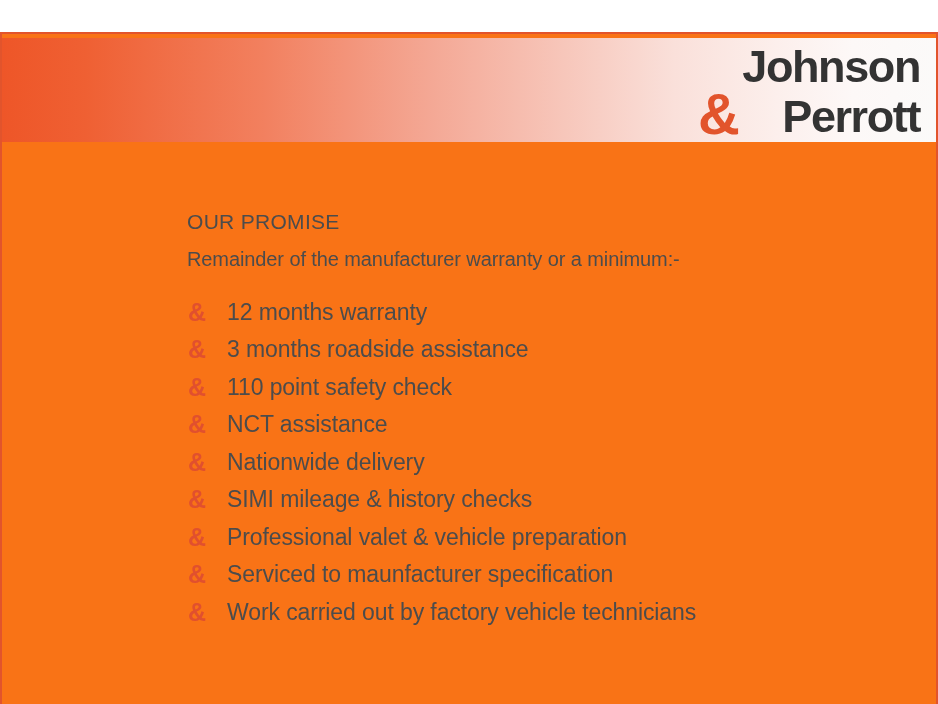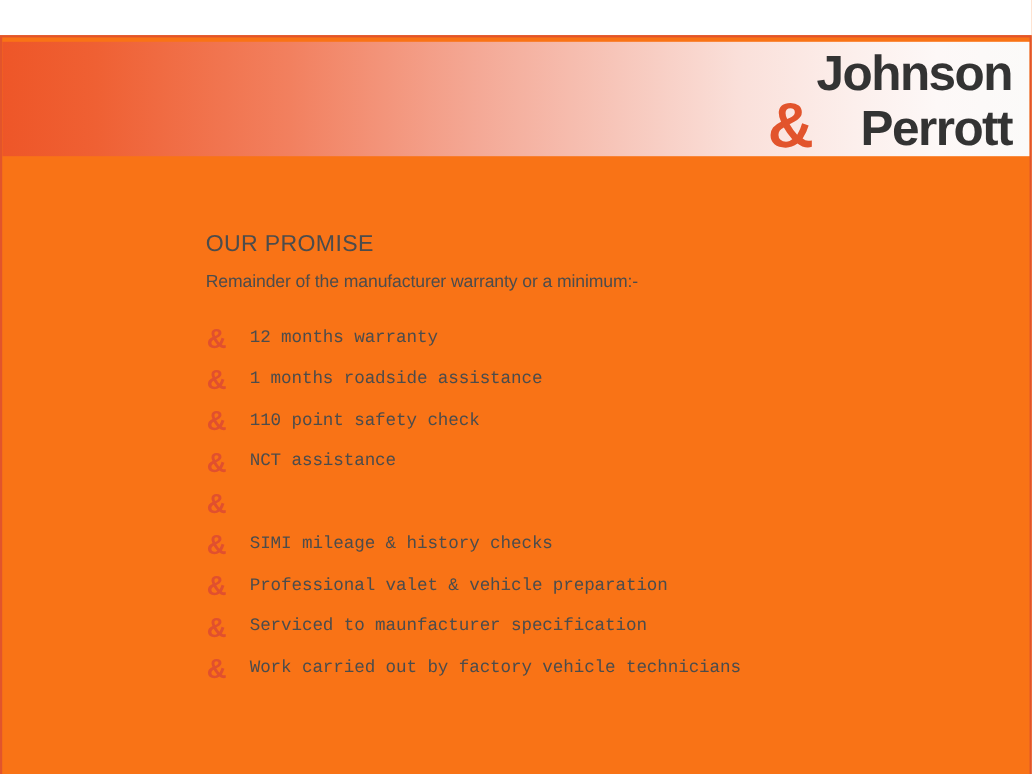--- a/index.html
+++ b/index.html
@@ -70,21 +70,21 @@
   .page-title {
     font-size: 21px;
     font-weight: 400;
     letter-spacing: 0.3px;
     color: #4c4c4c;
     margin: 0 0 14px 0;
     line-height: 1.1;
   }
 
   .subtitle {
-    font-size: 16px;
+    font-size: 20px;
     font-weight: 400;
     color: #4c4c4c;
     margin: 0 0 22px 0;
     letter-spacing: -0.1px;
     line-height: 1.2;
   }
 
   
   .promise-list {
     list-style: none;
@@ -97,26 +97,25 @@
     height: 37.5px;
   }
   .bullet-amp {
     flex: 0 0 auto;
     width: 24px;
     height: 24px;
     margin-right: 16px;
     display: block;
   }
   .promise-text {
-    font-size: 16px;
+    font-size: 23px;
     color: #4c4c4c;
     letter-spacing: -0.1px;
     line-height: 1.15;
     white-space: nowrap;
-    font-family: Liberation Mono, monospace;
   }
 </style>
 </head>
 <body>
 
 <div class="page">
 
   <div class="header-band"></div>
 
   <svg class="logo" viewBox="0 0 230 108" aria-label="Johnson &amp; Perrott">
@@ -134,38 +133,39 @@
     <li class="promise-item">
           <svg class="bullet-amp" viewBox="0 0 24 24">
             <text x="1" y="21" font-family="'Liberation Sans', sans-serif" font-size="25" font-weight="bold" fill="#e1502e">&amp;</text>
           </svg>
           <span class="promise-text">12 months warranty</span>
         </li>
         <li class="promise-item">
           <svg class="bullet-amp" viewBox="0 0 24 24">
             <text x="1" y="21" font-family="'Liberation Sans', sans-serif" font-size="25" font-weight="bold" fill="#e1502e">&amp;</text>
           </svg>
-          <span class="promise-text">1 months roadside assistance</span>
+          <span class="promise-text">3 months roadside assistance</span>
         </li>
         <li class="promise-item">
           <svg class="bullet-amp" viewBox="0 0 24 24">
             <text x="1" y="21" font-family="'Liberation Sans', sans-serif" font-size="25" font-weight="bold" fill="#e1502e">&amp;</text>
           </svg>
           <span class="promise-text">110 point safety check</span>
         </li>
         <li class="promise-item">
           <svg class="bullet-amp" viewBox="0 0 24 24">
             <text x="1" y="21" font-family="'Liberation Sans', sans-serif" font-size="25" font-weight="bold" fill="#e1502e">&amp;</text>
           </svg>
           <span class="promise-text">NCT assistance</span>
         </li>
         <li class="promise-item">
           <svg class="bullet-amp" viewBox="0 0 24 24">
             <text x="1" y="21" font-family="'Liberation Sans', sans-serif" font-size="25" font-weight="bold" fill="#e1502e">&amp;</text>
           </svg>
+          <span class="promise-text">Nationwide delivery</span>
         </li>
         <li class="promise-item">
           <svg class="bullet-amp" viewBox="0 0 24 24">
             <text x="1" y="21" font-family="'Liberation Sans', sans-serif" font-size="25" font-weight="bold" fill="#e1502e">&amp;</text>
           </svg>
           <span class="promise-text">SIMI mileage &amp; history checks</span>
         </li>
         <li class="promise-item">
           <svg class="bullet-amp" viewBox="0 0 24 24">
             <text x="1" y="21" font-family="'Liberation Sans', sans-serif" font-size="25" font-weight="bold" fill="#e1502e">&amp;</text>

